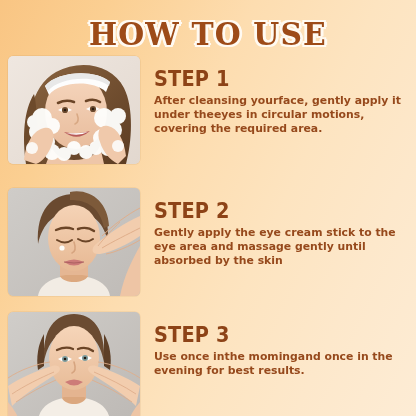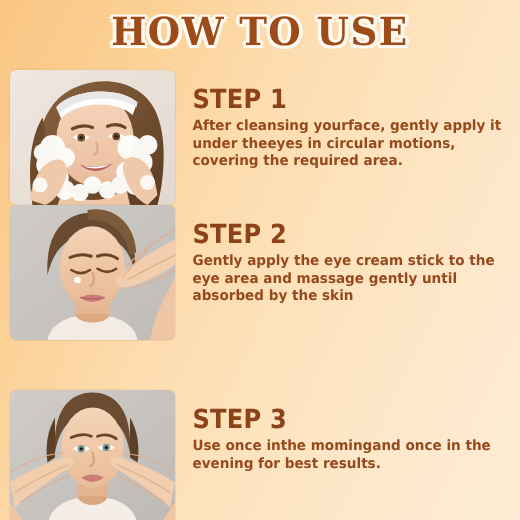--- a/index.html
+++ b/index.html
@@ -24,21 +24,21 @@
         #fdecd5 100%);
     overflow:hidden;
   }
 
   
   .title-wrap {
     position:absolute;
     top:8px; left:0; right:0;
     height:44px;
     display:flex;
-    align-items:flex-start;
+    align-items:flex-end;
     justify-content:center;
   }
   .title {
     font-family:"DejaVu Serif", serif;
     font-weight:700;
     font-size:31px;
     letter-spacing:1.2px;
     color:#9d4b18;
     white-space:nowrap;
     text-shadow:
@@ -52,21 +52,21 @@
 
   
   .step {
     position:absolute;
     left:0; right:0;
     height:114px;
     display:flex;
     align-items:flex-start;
   }
   #step-1 { top:56px; }
-  #step-2 { top:164px;justify-content:space-between; }
+  #step-2 { top:188px;justify-content:space-between; }
   #step-3 { top:312px; }
 
   .thumb {
     position:relative;
     width:132px;
     height:108px;
     margin-left:8px;
     border-radius:5px;
     overflow:hidden;
     flex:0 0 auto;

